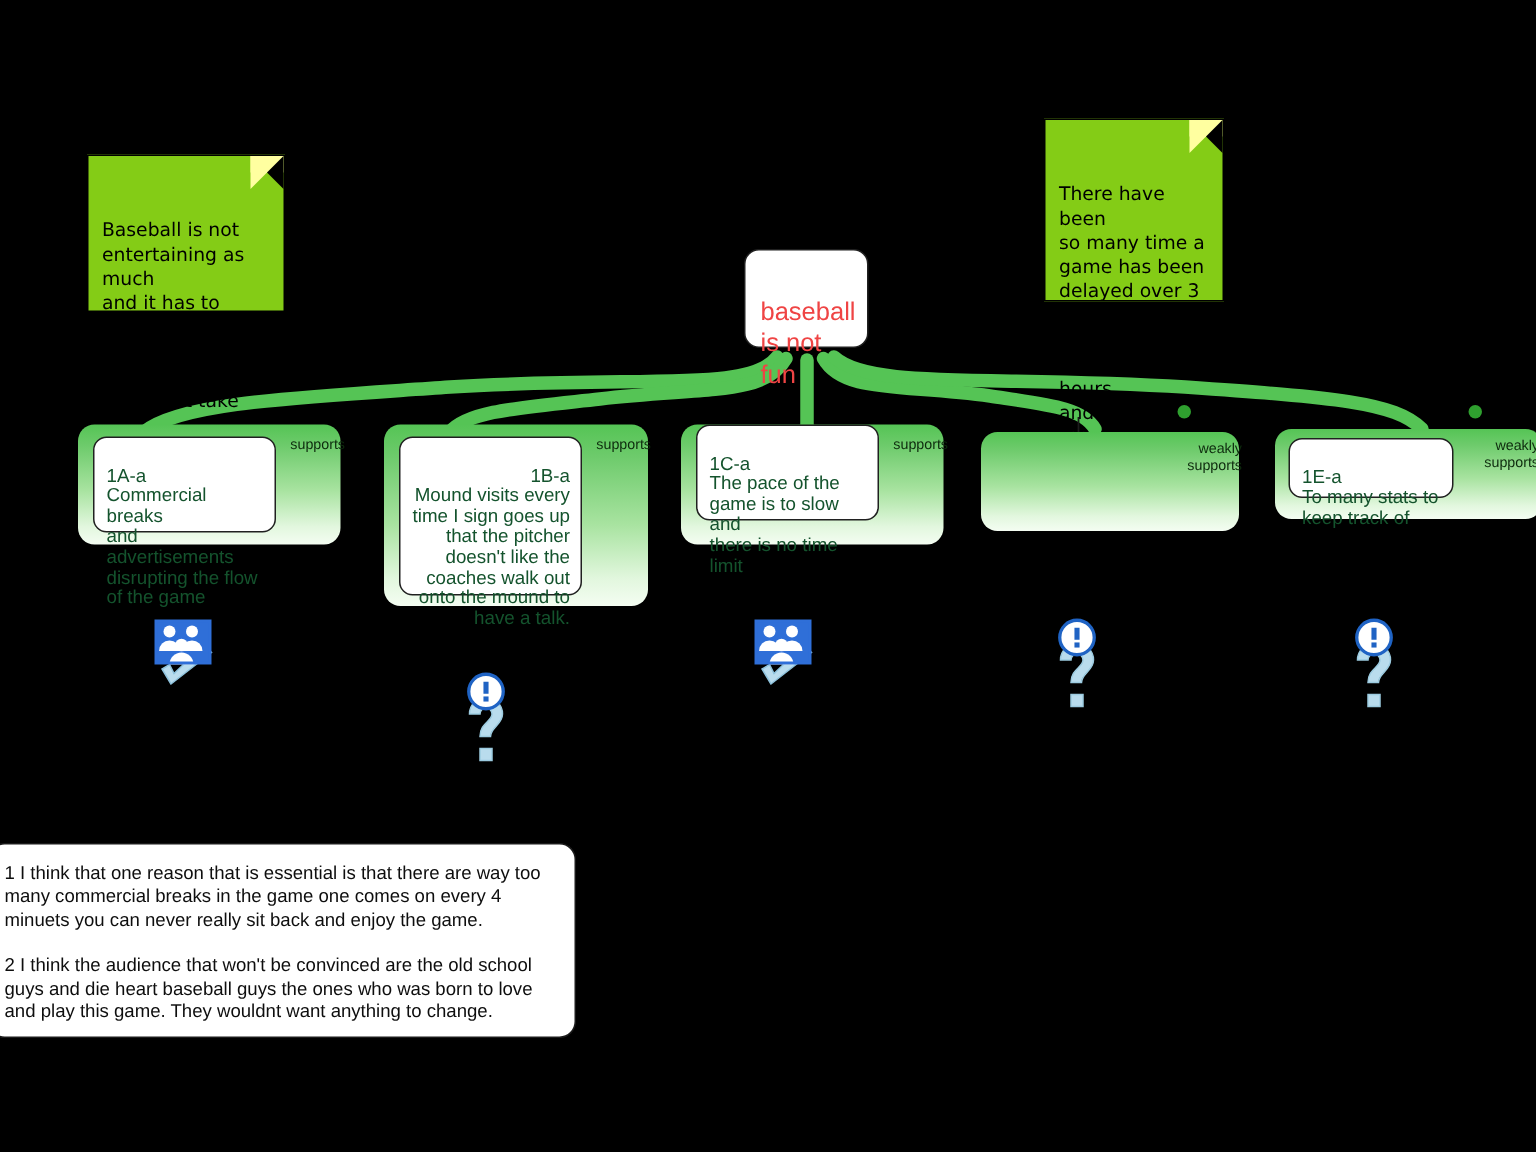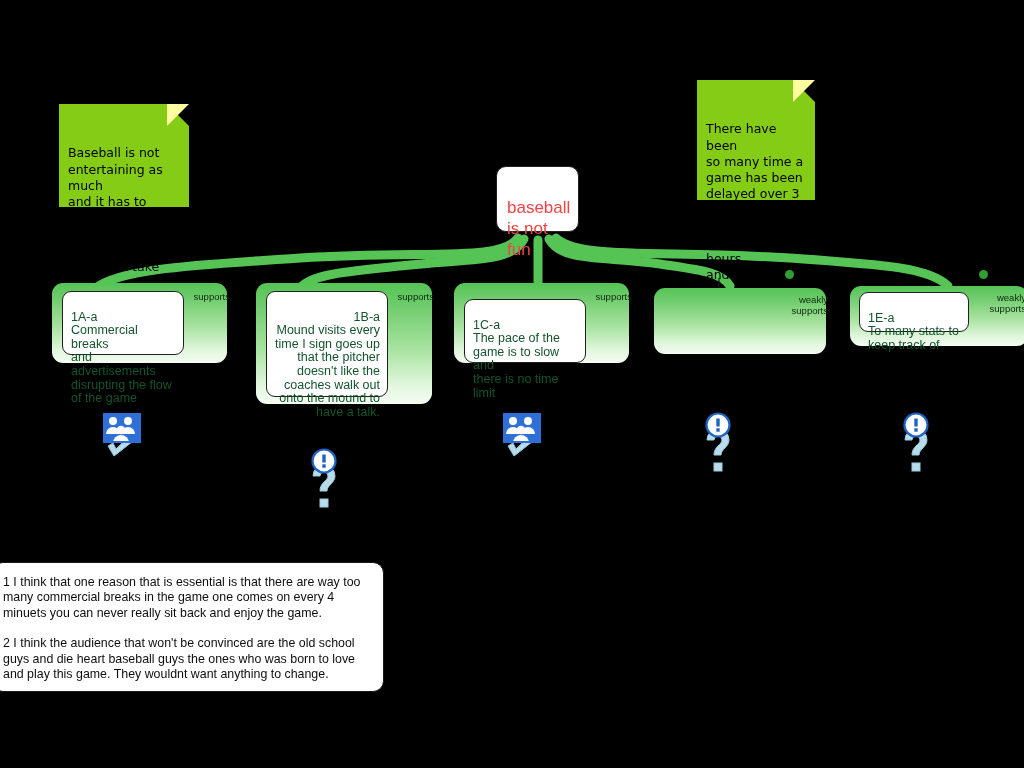--- a/index.html
+++ b/index.html
@@ -197,21 +197,21 @@
 that the pitcher
 doesn't like the
 coaches walk out
 onto the mound to
 have a talk.</span>
     </div>
     <div class="conn-label" style="left:136px; top:8px; width:42px;">supports</div>
   </div>
 
   <div class="reason" style="left:454px; top:283px; width:175px; height:80px;">
-    <div class="inner" style="left:10px; top:16px; width:122px; height:64px;">
+    <div class="inner" style="left:10px; top:0; width:122px; height:64px;">
       <span>1C-a
 The pace of the
 game is to slow and
 there is no time
 limit</span>
     </div>
     <div class="conn-label" style="left:136px; top:8px; width:42px;">supports</div>
   </div>
 
   <div class="green-dot" style="left:785px; top:270px;"></div>

